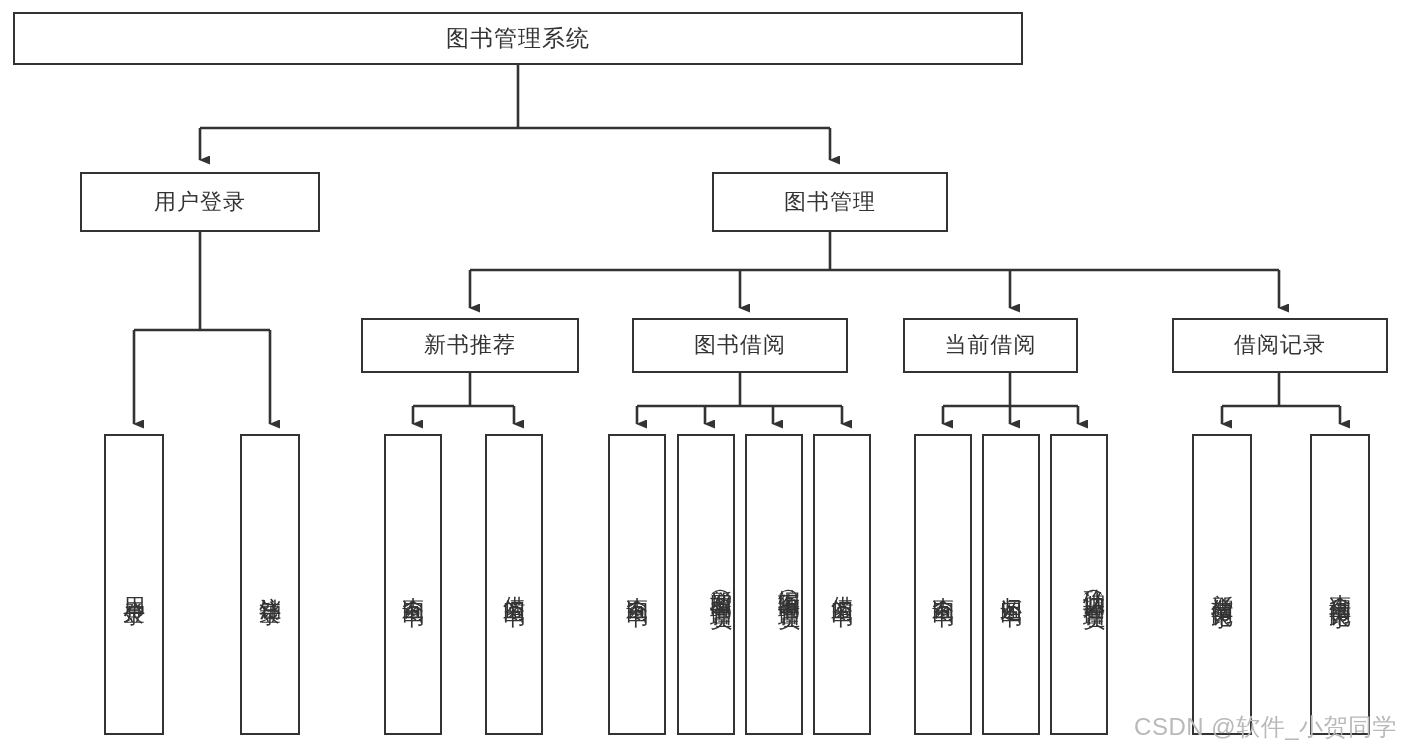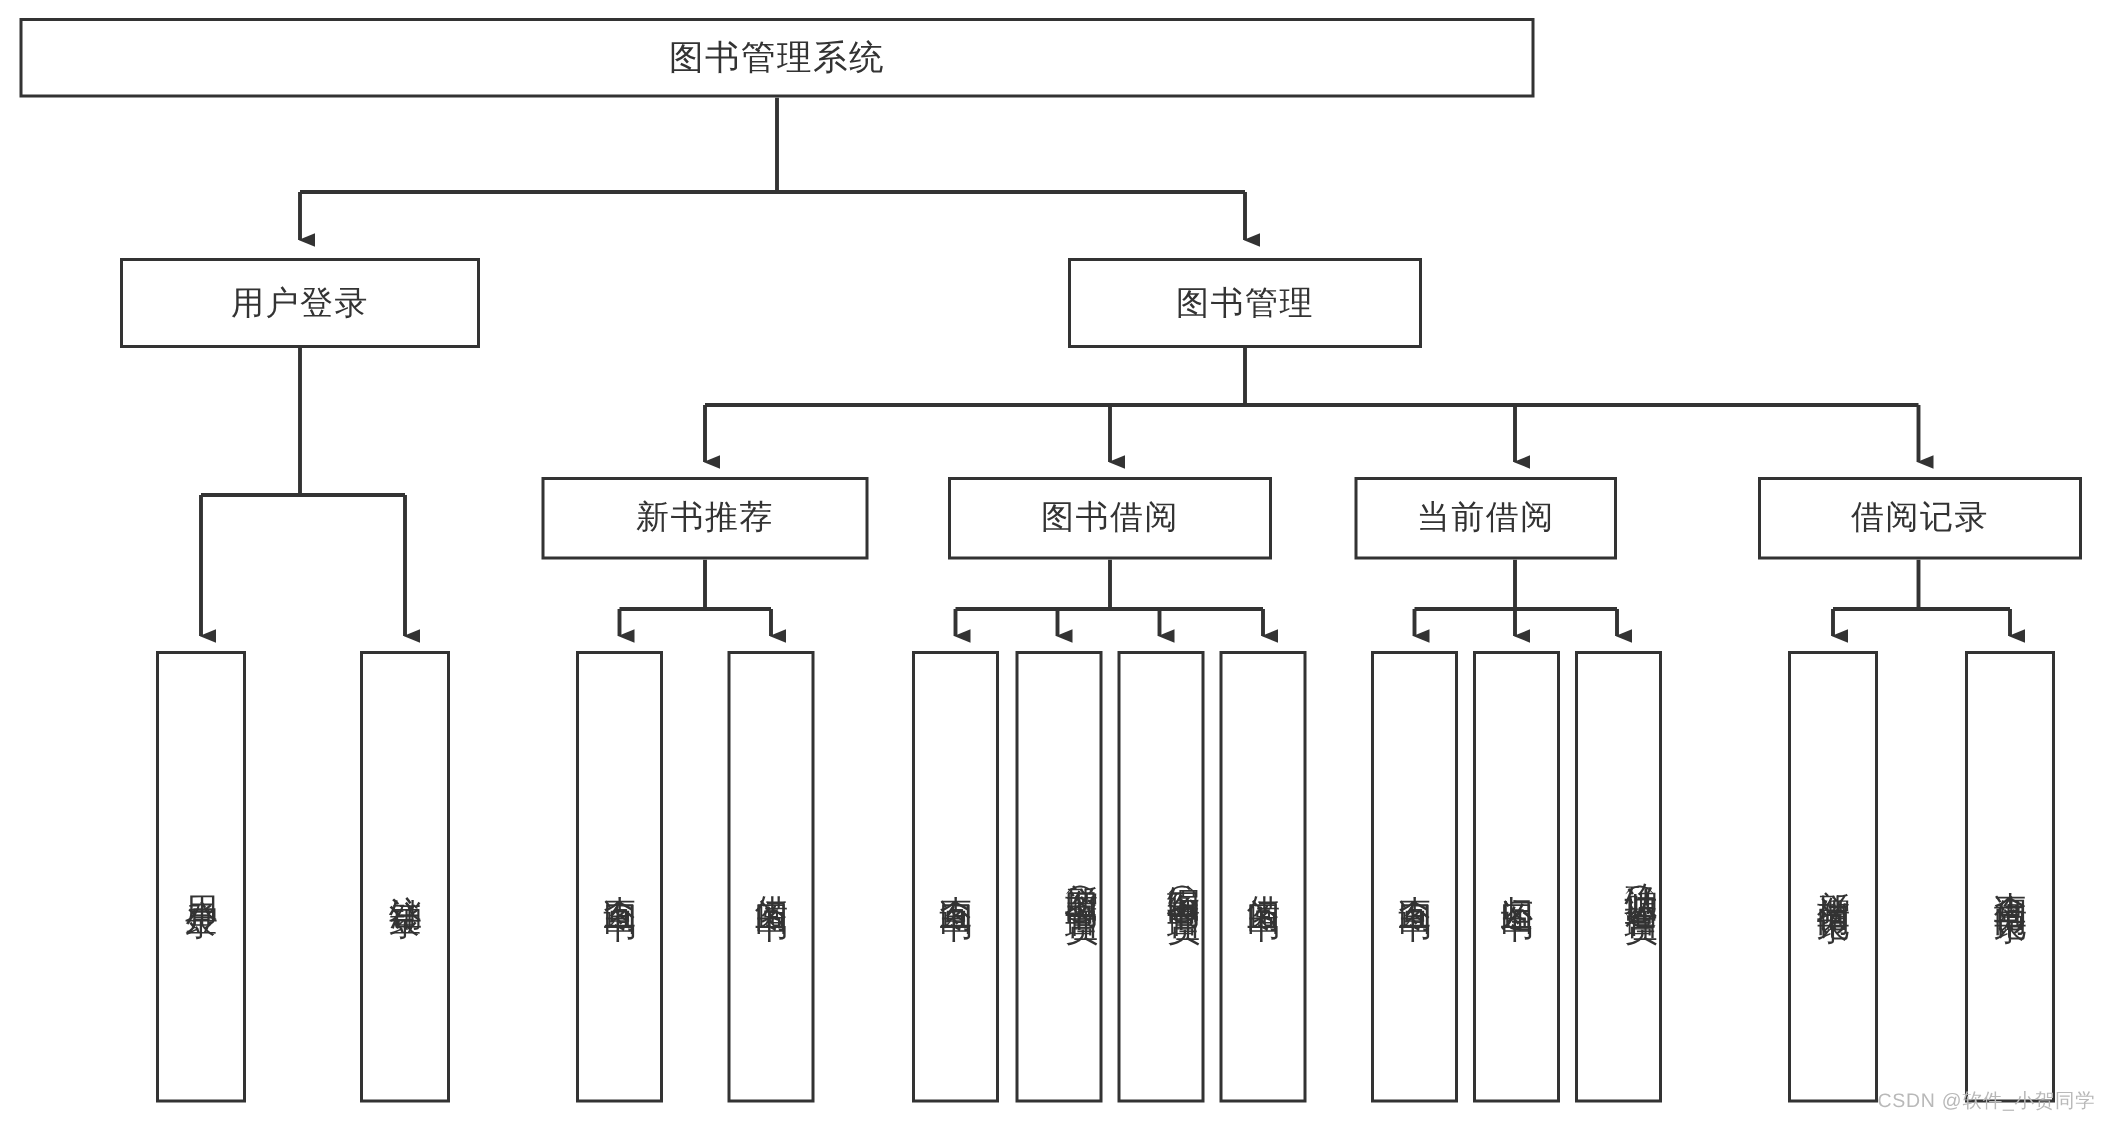--- a/index.html
+++ b/index.html
@@ -9,21 +9,21 @@
   #wires{position:absolute;left:0;top:0;width:1405px;height:747px;}
   .node{position:absolute;box-sizing:border-box;background:#ffffff;
         border:2.5px solid #333333;display:flex;align-items:center;
         justify-content:center;color:#333333;}
   .node.h{font-size:22px;letter-spacing:1px;line-height:1.1;}
   .node.root{font-size:23px;}
   .node.leaf{writing-mode:vertical-rl;text-orientation:upright;
              font-size:22px;letter-spacing:3px;line-height:1.12;
              padding:10px 0;align-items:flex-start;justify-content:center;}
   .node.leaf.mid{align-items:center;}
-  .wm{position:absolute;right:8px;bottom:4px;font-size:13px;color:#b9b9b9;
+  .wm{position:absolute;right:8px;bottom:4px;font-size:24px;color:#b9b9b9;
       letter-spacing:0.5px;white-space:nowrap;}
 </style>
 </head>
 <body>
 
 <div id="stage">
 
   <svg id="wires" viewBox="0 0 1405 747" xmlns="http://www.w3.org/2000/svg">
     <defs>
       <marker id="ar" markerWidth="9" markerHeight="11" refX="4.5" refY="10" orient="auto" markerUnits="userSpaceOnUse">

